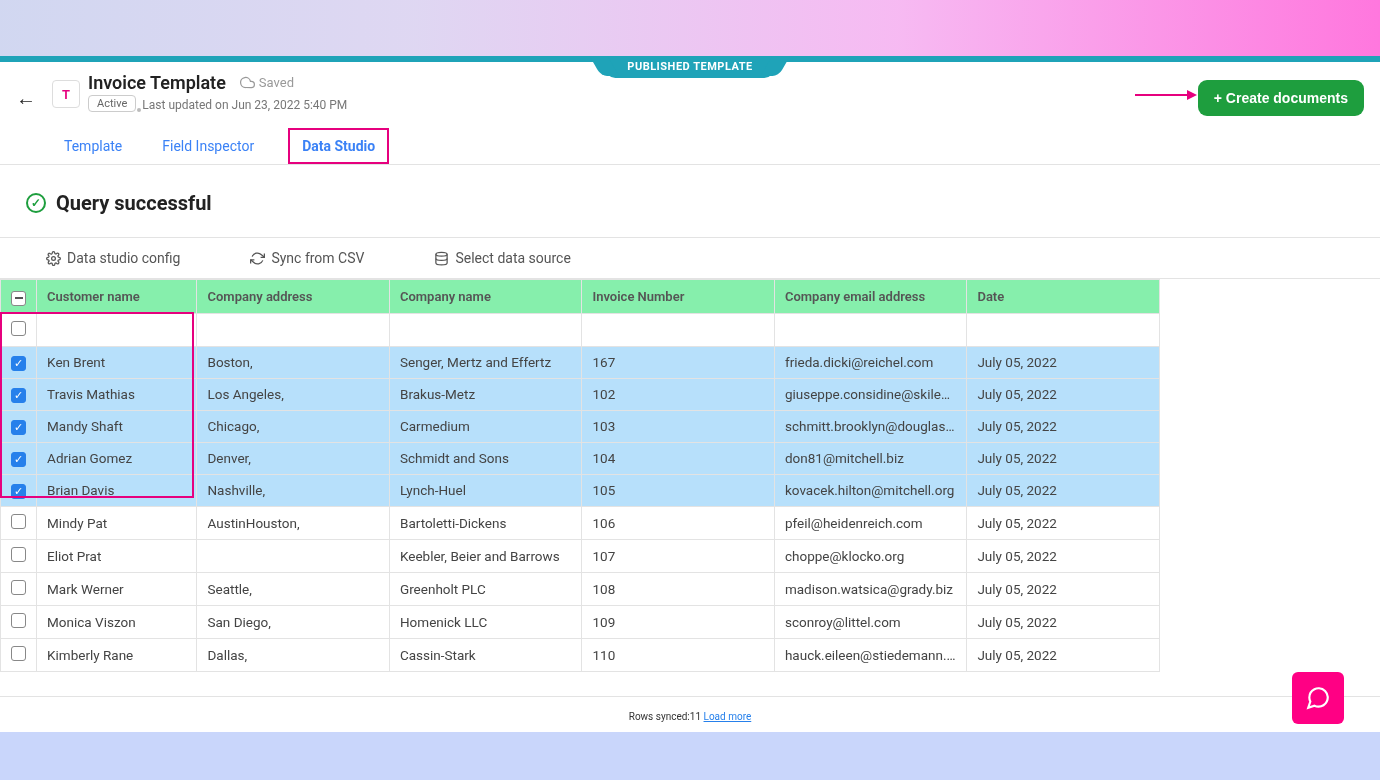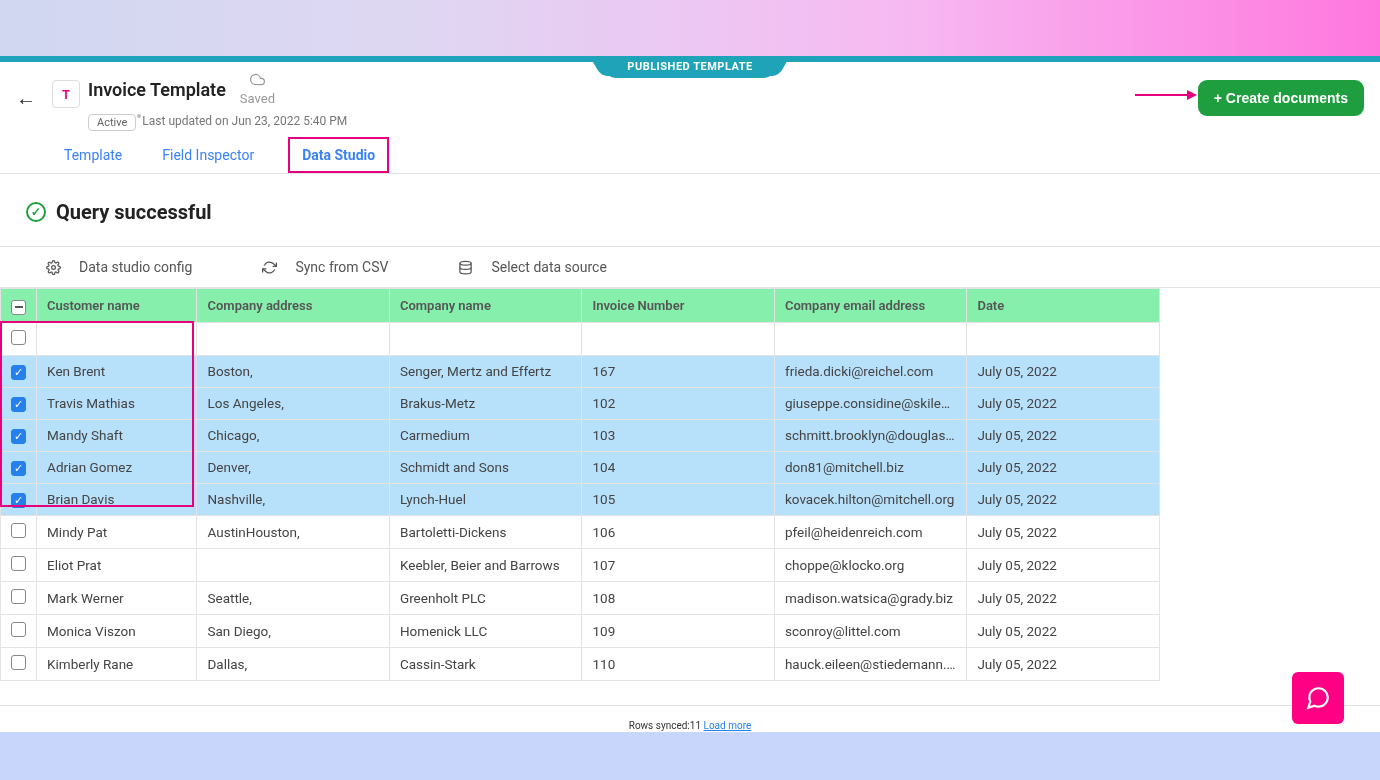--- a/index.html
+++ b/index.html
@@ -69,22 +69,22 @@
     justify-content: center;
     color: #e6007e;
     font-weight: 600;
     font-size: 13px;
     margin-top: 8px;
     margin-right: 8px;
   }
   .title-block { flex: 0 0 auto; }
   .title-row { display: flex; align-items: center; gap: 14px; }
   .page-title { font-size: 18px; font-weight: 600; color: #222; }
-  .saved { color: #999; font-size: 13px; display: flex; align-items: center; gap: 4px; flex-direction: column; }
-  .meta-row { display: flex; align-items: flex-start; gap: 1px; margin-top: 8px; font-size: 12px; color: #777; }
+  .saved { color: #999; font-size: 13px; display: flex; align-items: center; gap: 4px; }
+  .meta-row { display: flex; align-items: flex-end; gap: 1px; margin-top: 2px; font-size: 12px; color: #777; }
   .active-pill {
     border: 1px solid #ccc;
     border-radius: 4px;
     padding: 1px 8px;
     font-size: 11px;
     color: #666;
   }
   .dot { width: 4px; height: 4px; background: #bbb; border-radius: 50%; }
   .create-btn {
     position: absolute;
@@ -149,21 +149,21 @@
   }
   .query-text { font-size: 20px; font-weight: 700; color: #222; }
   .toolbar {
     border-top: 1px solid #e3e3e3;
     border-bottom: 1px solid #e3e3e3;
     display: flex;
     gap: 70px;
     padding: 12px 46px;
   }
   .tool {
-    display: flex; align-items: center; gap: 18px;
+    display: flex; align-items: center; gap: 6px;
     color: #555; font-size: 14px; cursor: pointer;
   }
   .tool svg { width: 15px; height: 15px; }
   .table-wrap { position: relative; }
   .table {
     width: 1160px;
     border-collapse: collapse;
     table-layout: fixed;
   }
   .table th, .table td {

